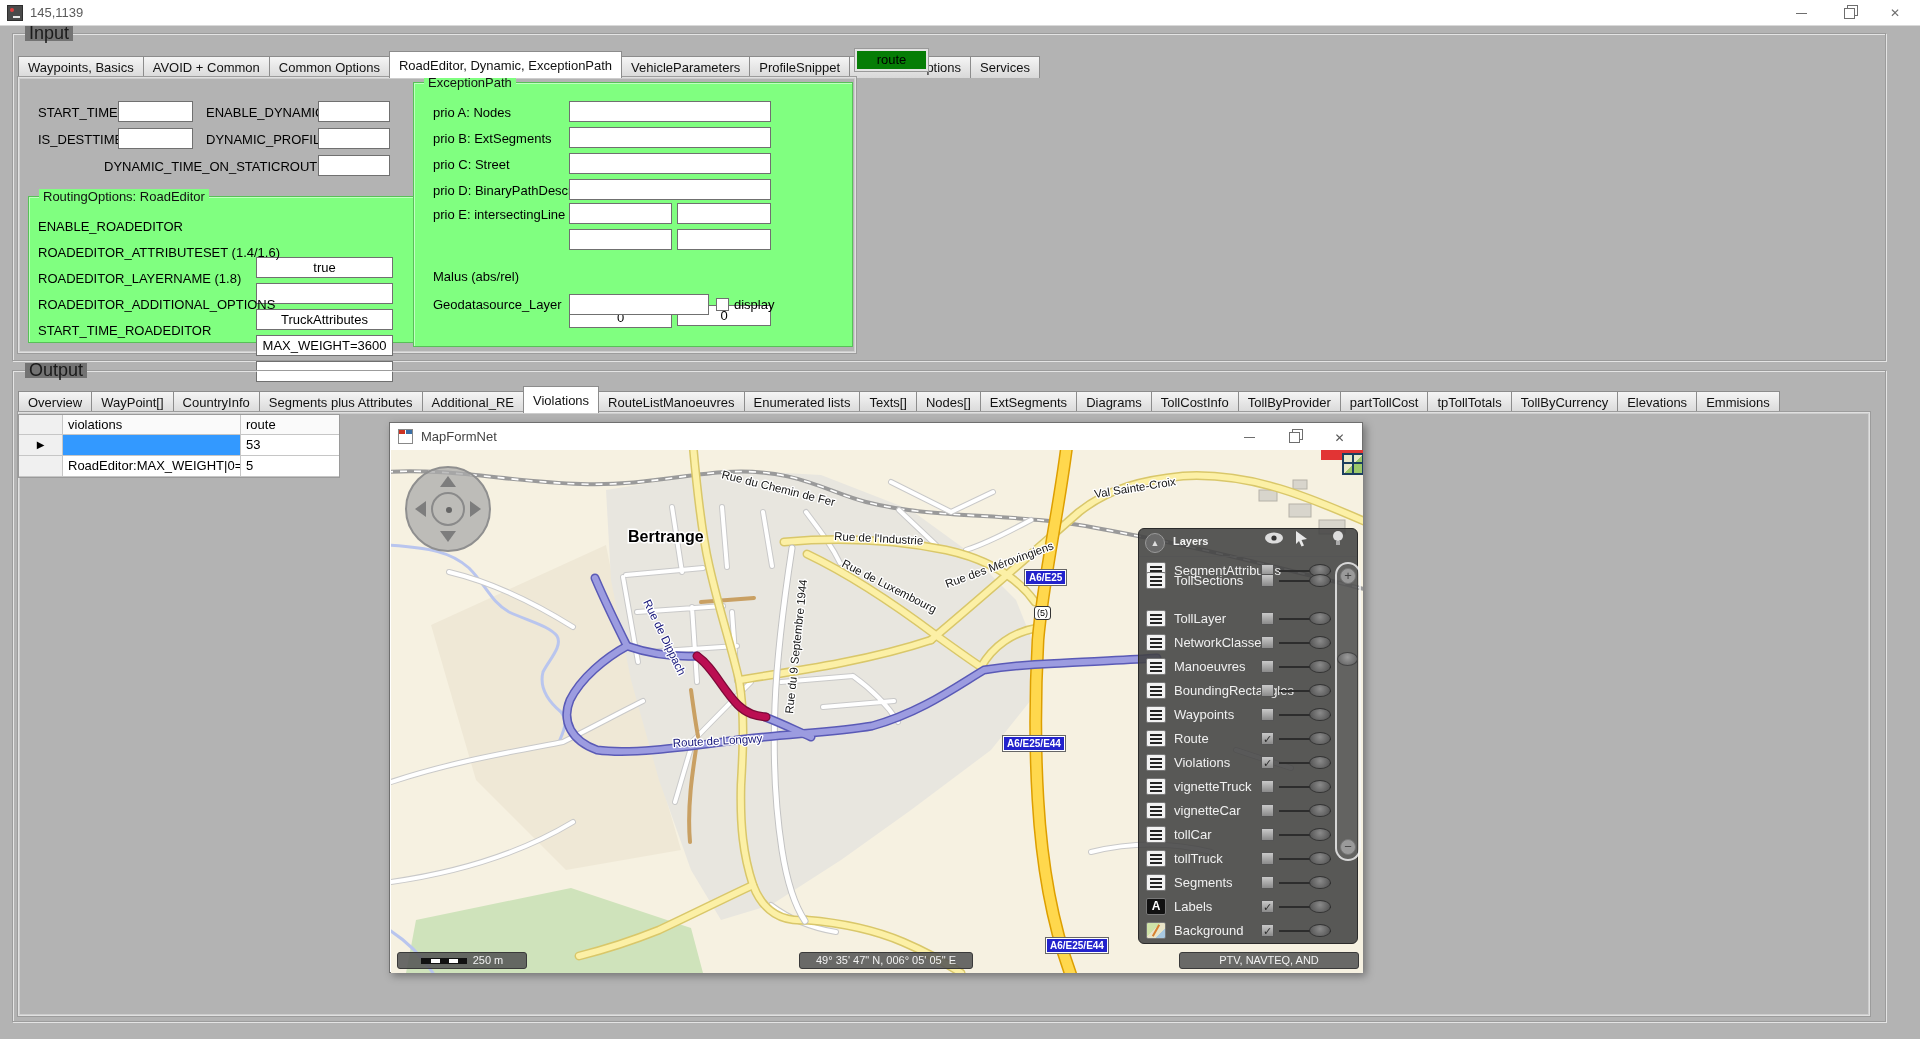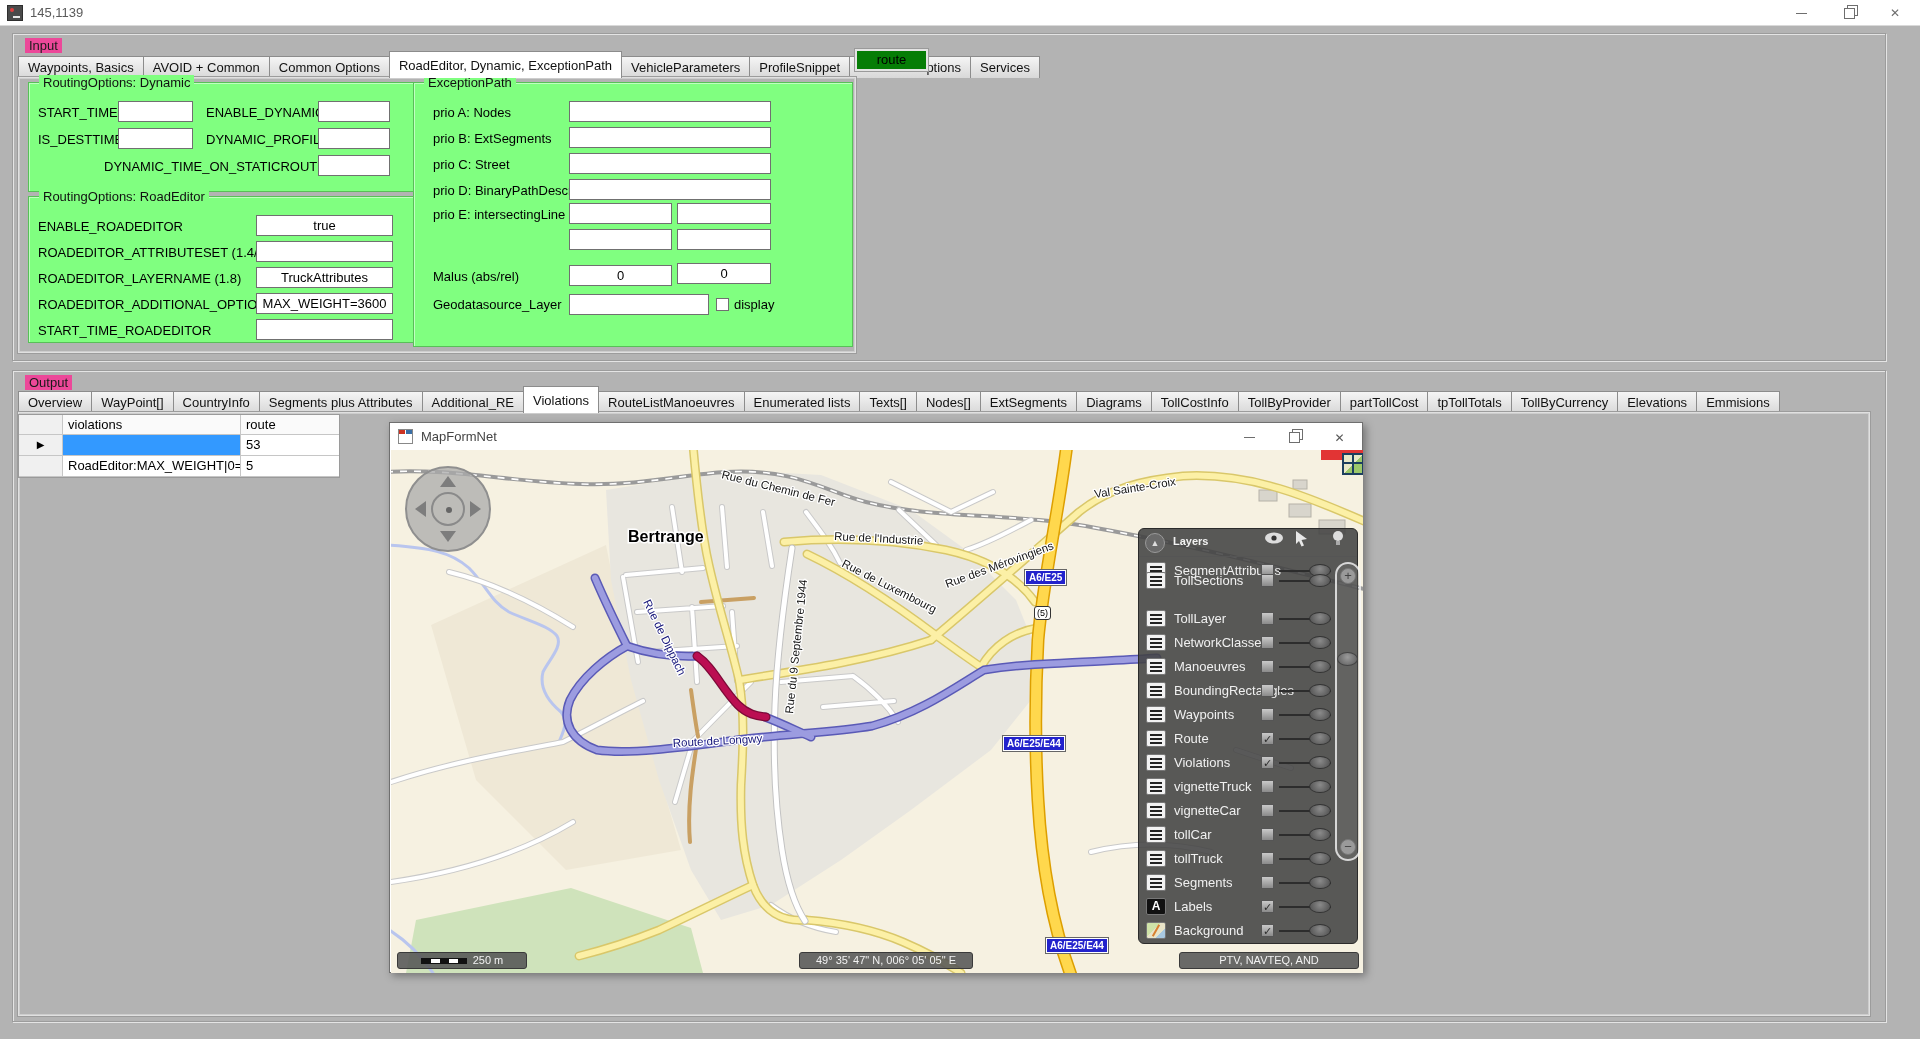--- a/index.html
+++ b/index.html
@@ -13,34 +13,34 @@
   .app-icon:before { content:""; position:absolute; left:2px; top:2px; width:4px; height:4px; background:#e04040; border-radius:50%; }
   .app-icon:after { content:""; position:absolute; right:2px; bottom:2px; width:7px; height:2px; background:#e8e8e8; }
   .title-text { position:absolute; left:30px; top:5px; font-size:13px; color:#5a5a5a; }
   .winbtn { position:absolute; top:0; width:46px; height:26px; color:#6e6e6e; text-align:center; line-height:26px; font-size:13px; }
   .wb-min:before { content:""; display:inline-block; width:11px; height:1px; background:#6e6e6e; vertical-align:middle; }
   .wb-restore:before { content:""; display:inline-block; width:9px; height:9px; border:1px solid #6e6e6e; background:#fff; vertical-align:middle; box-shadow:3px -3px 0 -1px #fff, 3px -3px 0 0 #6e6e6e; }
   .wb-close:before { content:"\2715"; font-size:12px; }
 
   
   .groupbox { position:absolute; border:1px solid #9c9c9c; box-shadow:inset 1px 1px 0 rgba(255,255,255,.65), 1px 1px 0 rgba(255,255,255,.65); }
-  .groupbox > .gb-caption { position:absolute; top:-8px; left:12px; padding:0 4px; font-size:13px; color:#1a1a1a; background:#ec4899; line-height:15px;margin-top:12px; }
+  .groupbox > .gb-caption { position:absolute; top:-8px; left:12px; padding:0 4px; font-size:18px; color:#1a1a1a; background:#737373; line-height:15px; }
   .greenbox { position:absolute; background:#80ff80; border:1px solid #58c058; box-shadow:inset 1px 1px 0 rgba(255,255,255,.5); }
   .greenbox > .gb-caption { position:absolute; top:-8px; left:10px; padding:0 4px; font-size:13px; color:#111; background:#80ff80; line-height:15px; }
 
   
   .tabstrip { position:absolute; display:flex; align-items:flex-end; }
   .tab { background:linear-gradient(#f5f5f5,#d8d8d8); border:1px solid #8c8c8c; border-bottom:none; padding:3px 9px 4px 9px; font-size:13px; color:#111; margin-right:-1px; white-space:nowrap; height:22px; }
   .tab.sel { background:#ffffff; height:27px; padding-top:6px; position:relative; z-index:3; }
   .tabpage { position:absolute; background:#b3b3b3; border:1px solid #e0e0e0; box-shadow:inset 0 0 0 1px rgba(255,255,255,.35), 0 0 0 1px #9c9c9c; }
 
   
   .flabel { position:absolute; font-size:13px; color:#000000; white-space:nowrap; }
   .tbox { position:absolute; height:21px; background:#fff; border:1px solid #707070; font-family:"Liberation Sans",sans-serif; font-size:13px; padding:0 3px; color:#000; }
-  .tbox.center { text-align:center; }
+  .tbox.center { text-align:center;margin-top:42px; }
   .cbox { position:absolute; width:13px; height:13px; background:#fff; border:1px solid #707070; }
 
   .route-btn { position:absolute; left:855px; top:49px; width:73px; height:22px; background:#067d06; border:2px solid #e4e4e4; box-shadow:0 0 0 1px #9a9a9a; font-size:13px; color:#000; text-align:center; line-height:17px; }
 
   
   .grid { position:absolute; left:18px; top:414px; width:322px; background:#cfcfcf; border:1px solid #9a9a9a; font-size:13px; }
   .grid-row { display:flex; }
   .gcell { border-right:1px solid #c6c6c6; border-bottom:1px solid #c6c6c6; background:#fff; height:21px; line-height:20px; padding:0 5px; overflow:hidden; white-space:nowrap; }
   .gh { background:#fafafa; height:20px; line-height:19px; }
   .gc-corner { width:44px; background:#f0f0f0; }
@@ -136,23 +136,20 @@
     <div class="tab sel">RoadEditor, Dynamic, ExceptionPath</div>
     <div class="tab">VehicleParameters</div>
     <div class="tab">ProfileSnippet</div>
     <div class="tab">ResultListOptions</div>
     <div class="tab">Services</div>
   </div>
   <div class="tabpage" style="left:18px;top:77px;width:838px;height:276px"></div>
 
   <div class="route-btn">route</div>
 
-  <div class="greenbox" style="left:28px;top:82px;width:403px;height:110px">
-    <div class="gb-caption">RoutingOptions: Dynamic</div>
-  </div>
   <div class="flabel" style="left:38px;top:105px">START_TIME</div>
   <input class="tbox" style="left: 118px; top: 101px; width: 75px;" value="">
   <div class="flabel" style="left:206px;top:105px">ENABLE_DYNAMIC</div>
   <input class="tbox" style="left: 318px; top: 101px; width: 72px;" value="">
   <div class="flabel" style="left:38px;top:132px">IS_DESTTIME</div>
   <input class="tbox" style="left: 118px; top: 128px; width: 75px;" value="">
   <div class="flabel" style="left:206px;top:132px">DYNAMIC_PROFILE</div>
   <input class="tbox" style="left: 318px; top: 128px; width: 72px;" value="">
   <div class="flabel" style="left:104px;top:159px;width:208px;text-align:right">DYNAMIC_TIME_ON_STATICROUTE</div>
   <input class="tbox" style="left: 318px; top: 155px; width: 72px;" value="">

